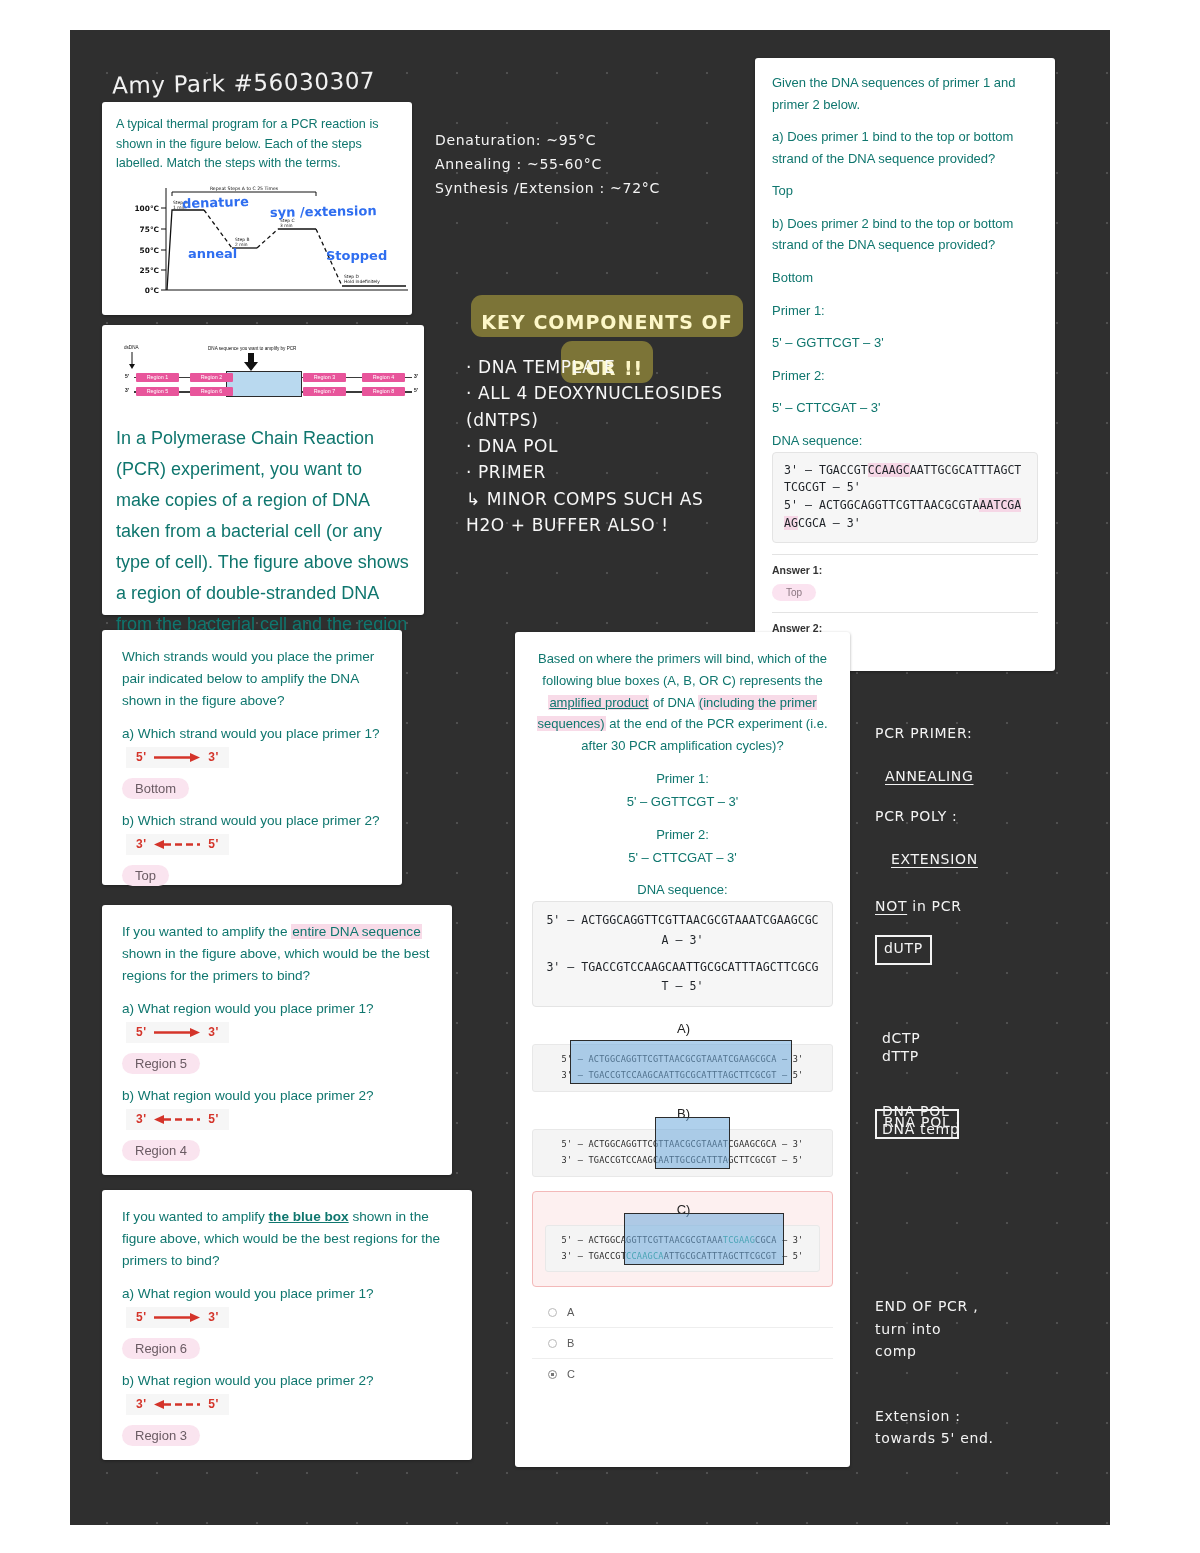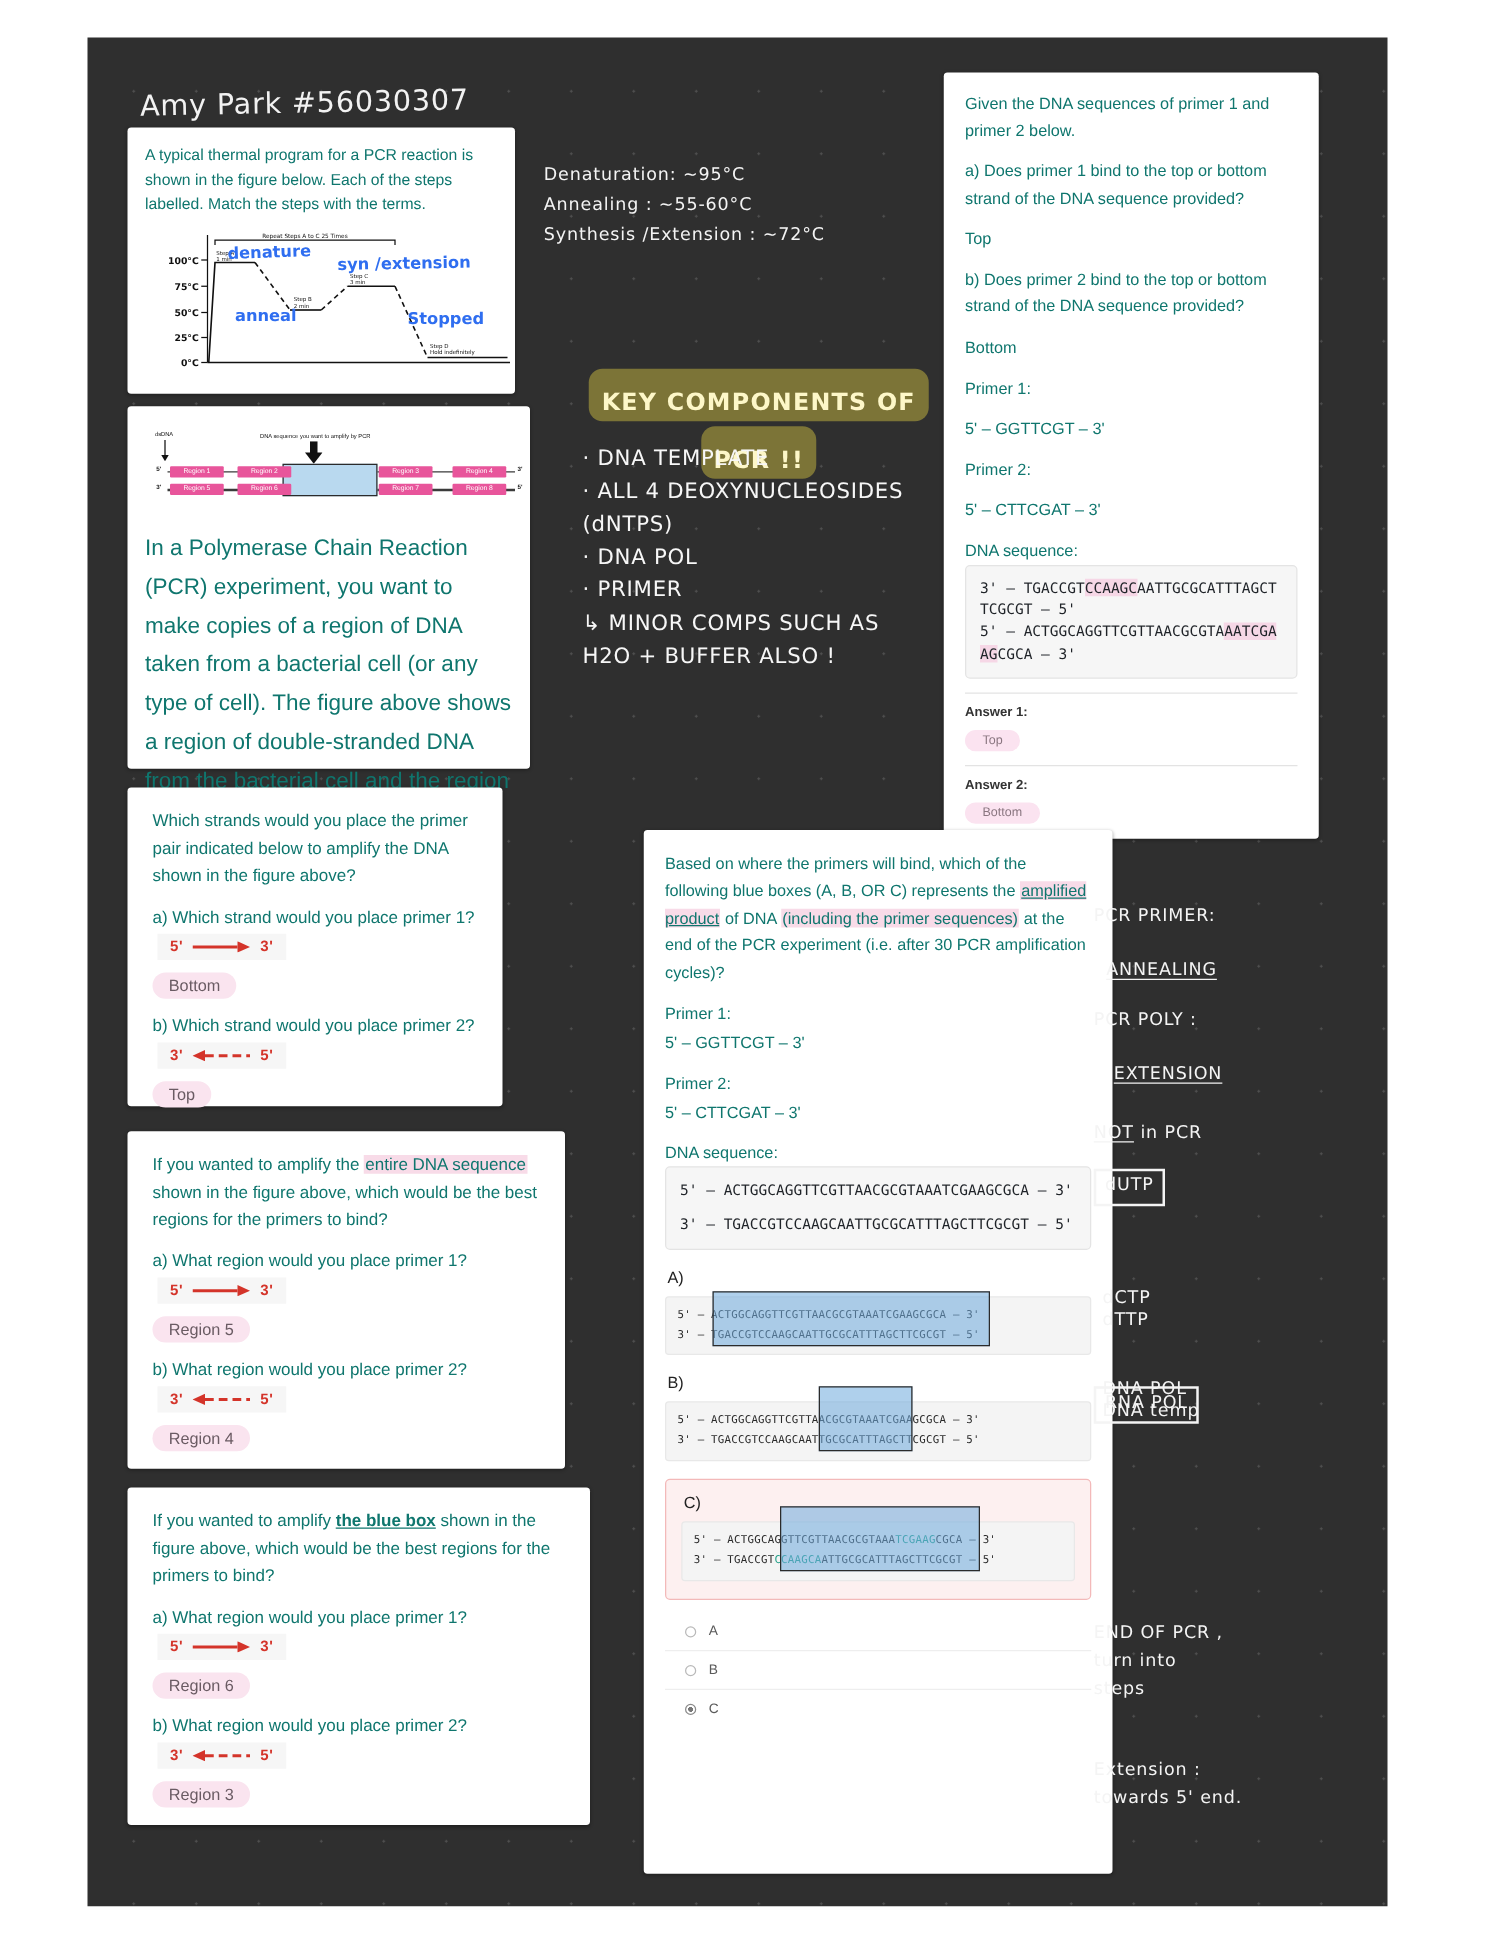--- a/index.html
+++ b/index.html
@@ -337,21 +337,21 @@
     <div class="ansrow">
       <div class="anslbl">Answer 1:</div>
       <span class="anspill">Top</span>
     </div>
     <div class="ansrow">
       <div class="anslbl">Answer 2:</div>
       <span class="anspill">Bottom</span>
     </div>
   </div>
 
-  <div class="card" style="left:445px; top:634px; width:375px; height:835px; padding:16px 17px;">
+  <div class="card" style="left:445px; top:602px; width:335px; height:835px; padding:16px 17px;text-align:center;">
     <div class="qtext" style="font-size:13px; line-height:1.68;">
       <p><span>Based on where the primers will bind, which of the following blue boxes (A, B, OR C) represents the </span><span class="hl-pink-u">amplified product</span><span> of DNA </span><span class="hl-pink">(including the primer sequences)</span><span> at the end of the PCR experiment (i.e. after 30 PCR amplification cycles)?</span></p>
       <p style="margin-bottom:1px;">Primer 1:</p>
       <p>5' – GGTTCGT – 3'</p>
       <p style="margin-bottom:1px;">Primer 2:</p>
       <p>5' – CTTCGAT – 3'</p>
       <p>DNA sequence:</p>
     </div>
     <div class="seqbox" style="line-height:1.7;">
       <div>5' – ACTGGCAGGTTCGTTAACGCGTAAATCGAAGCGCA – 3'</div>
@@ -418,17 +418,17 @@
   <div class="hw hw-big" style="left:812px; top:1000px; line-height:1.28;">dCTP
 dTTP</div>
   <div class="hw hw-big" style="left:805px; top:1058px;">
     <span class="hw-boxed">RNA POL</span>
   </div>
   <div class="hw hw-big" style="left:812px; top:1072px; line-height:1.3;">DNA POL
 DNA temp</div>
 
   <div class="hw hw-big" style="left:805px; top:1265px; line-height:1.62;">END OF PCR ,
  turn into
-    steps</div>
+    comp</div>
   <div class="hw hw-big" style="left:805px; top:1375px; line-height:1.6;">Extension :
 towards 5' end.</div>
 
 </div>
 
 </body></html>

